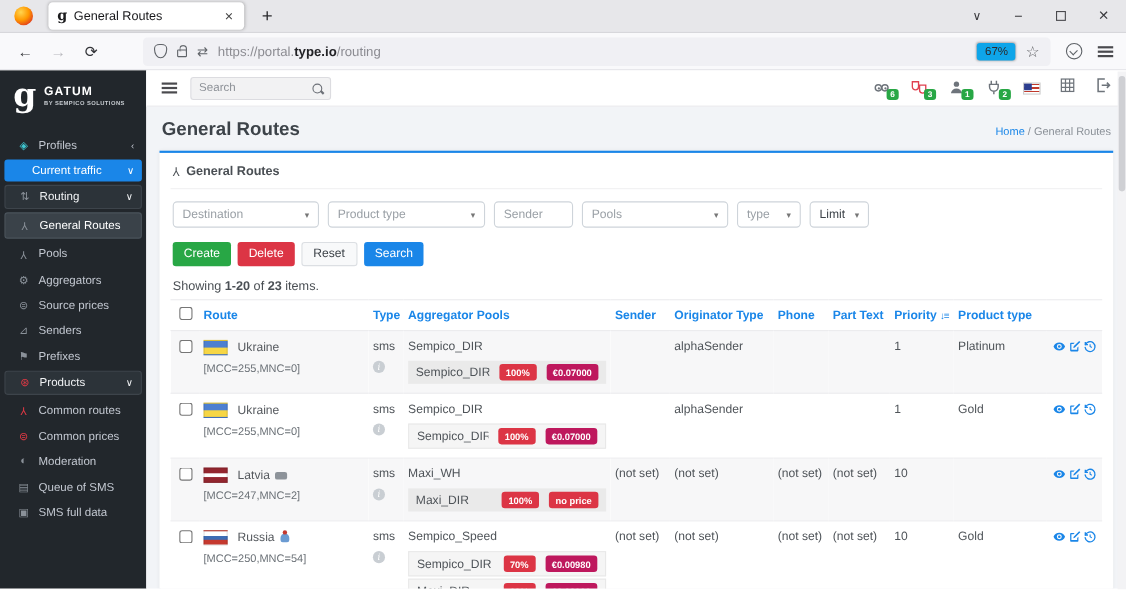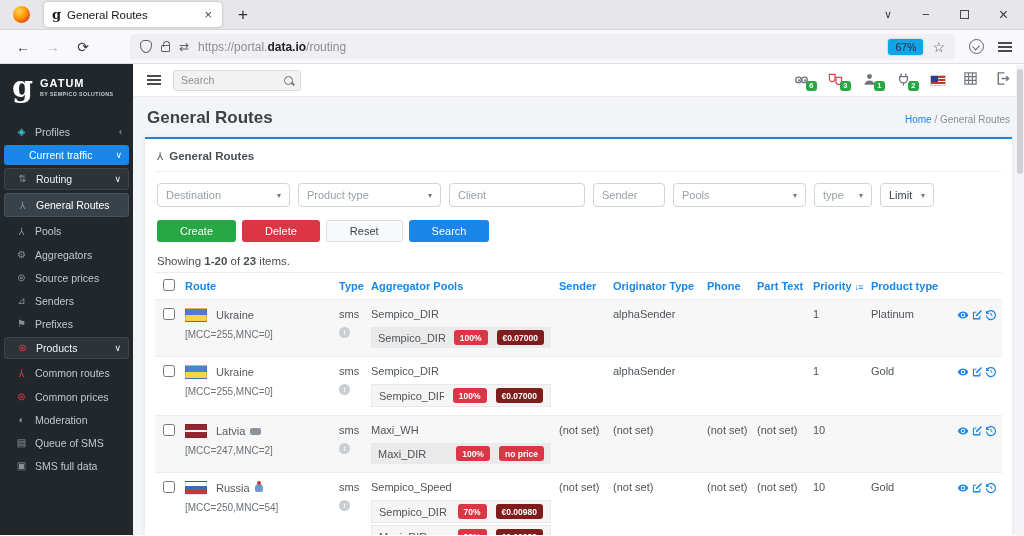--- a/index.html
+++ b/index.html
@@ -91,21 +91,21 @@
 
   .filters { display:flex; gap:8px; align-items:center; padding:11px 2px 3px; }
   .f-select,.f-input { height:24px; border:1px solid #ced4da; border-radius:4px; background:#fff; display:flex; align-items:center; padding:0 8px; font-size:11px; color:#9aa0a6; }
   .f-select .chev { margin-left:auto; font-size:8px; color:#777; padding-left:4px; }
   .f-select.strong { color:#3d4349; }
   .f-input input { width:100%; border:0; outline:0; font-size:11px; color:#333; font-family:inherit; }
   .f-input input::placeholder { color:#9aa0a6; }
   .f-i0{width:133px}.f-i1{width:143px}.f-i2{width:136px}.f-i3{width:72px}.f-i4{width:133px}.f-i5{width:58px}.f-i6{width:54px}
 
   .actions-row { display:flex; gap:6px; padding:10px 2px 4px; }
-  .btn { height:22px; padding:0 23px; border:0; border-radius:3px; font-size:11px; color:#fff; font-family:inherit; display:flex; align-items:center; }
+  .btn { height:22px; padding:0 10px; border:0; border-radius:3px; font-size:11px; color:#fff; font-family:inherit; display:flex; align-items:center; }
   .btn.create { background:#28a745; } .btn.delete { background:#dc3545; }
   .btn.reset { background:#f8f9fa; color:#3d4349; border:1px solid #dcdfe3; }
   .btn.search { background:#1a86e8; }
 
   .summary { font-size:11.5px; color:#4a4f54; padding:9px 2px 5px; }
   .summary b { font-weight:700; }
 
   table { width:100%; border-collapse:collapse; table-layout:fixed; }
   thead th { text-align:left; font-size:11px; font-weight:700; color:#1a86e8; padding:6px 4px; border-top:1px solid #ececee; border-bottom:1px solid #ececee; }
   .sort-ic { font-size:9px; color:#1a86e8; margin-left:3px; letter-spacing:-1px; }
@@ -125,21 +125,21 @@
   .sfx.user { width:8px; height:8px; background:#6b9bd2; border-radius:50% 50% 2px 2px; position:relative; }
   .sfx.user::before { content:""; position:absolute; top:-3px; left:2px; width:4px; height:4px; border-radius:50%; background:#c5392f; }
   .mcc { font-size:10px; color:#6a7076; margin-top:7px; }
   .type-info { width:11px; height:11px; border-radius:50%; background:#c9ced3; color:#fff; font-size:8px; font-style:italic; font-family:"DejaVu Serif", serif; display:flex; align-items:center; justify-content:center; margin-top:7px; }
   .pool-group { font-size:11px; color:#4f5459; }
   .pool-box { margin-top:7px; background:#eaeaea; display:flex; align-items:center; gap:9px; padding:3px 7px; min-height:21px; }
   tr:not(.striped) .pool-box { background:#f5f5f5; border:1px solid #e8e8e8; }
   .pool-box + .pool-box { margin-top:2px; }
   .pool-name { flex:1; font-size:11px; color:#4f5459; white-space:nowrap; overflow:hidden; }
   .badge { font-size:8.5px; font-weight:700; color:#fff; padding:2.5px 6px; border-radius:3px; white-space:nowrap; flex-shrink:0; }
-  .badge.red { background:#dc3545; } .badge.green { background:#7f1d1d;text-align:right; }
+  .badge.red { background:#dc3545; } .badge.green { background:#be185d;text-align:right; }
   .act-cell { white-space:nowrap; color:#1a86e8; text-align:right; padding-right:8px !important; }
   .act { display:inline-block; margin-left:2px; }
   .act svg { width:12px; height:12px; vertical-align:middle; }
 
   .scrollbar { position:absolute; right:0; top:65px; width:8px; height:471px; background:#f3f3f5; }
   .scroll-thumb { position:absolute; left:1px; top:4px; width:6px; height:105px; background:#cfd0d4; border-radius:3px; }
 </style>
 </head>
 <body>
 
@@ -160,21 +160,21 @@
 </div>
 
 <div class="navbar">
   <span class="nav-arrow">←</span>
   <span class="nav-arrow dis">→</span>
   <span class="nav-arrow">⟳</span>
   <div class="urlbar">
     <span class="shield"></span>
     <span class="lock"></span>
     <span class="perm">⇄</span>
-    <span class="url-text"><span>https://portal.</span><span class="dom">data.io</span><span>/routing</span></span>
+    <span class="url-text"><span>https://portal.</span><span class="dom">type.io</span><span>/routing</span></span>
     <span class="zoom-pill">67%</span>
     <span class="star">☆</span>
   </div>
   <span class="pocket"></span>
   <span class="bars" style="margin-left:6px;"></span>
 </div>
 
 <div class="app">
   <div class="sidebar">
     <div class="brand">
@@ -307,23 +307,20 @@
 
         <div class="filters">
             <div class="f-select f-i0">
               <span class="f-label">Destination</span>
               <span class="chev">▾</span>
             </div>
             <div class="f-select f-i1">
               <span class="f-label">Product type</span>
               <span class="chev">▾</span>
             </div>
-            <div class="f-input f-i2">
-              <input placeholder="Client" style="">
-            </div>
             <div class="f-input f-i3">
               <input placeholder="Sender" style="">
             </div>
             <div class="f-select f-i4">
               <span class="f-label">Pools</span>
               <span class="chev">▾</span>
             </div>
             <div class="f-select f-i5">
               <span class="f-label">type</span>
               <span class="chev">▾</span>

